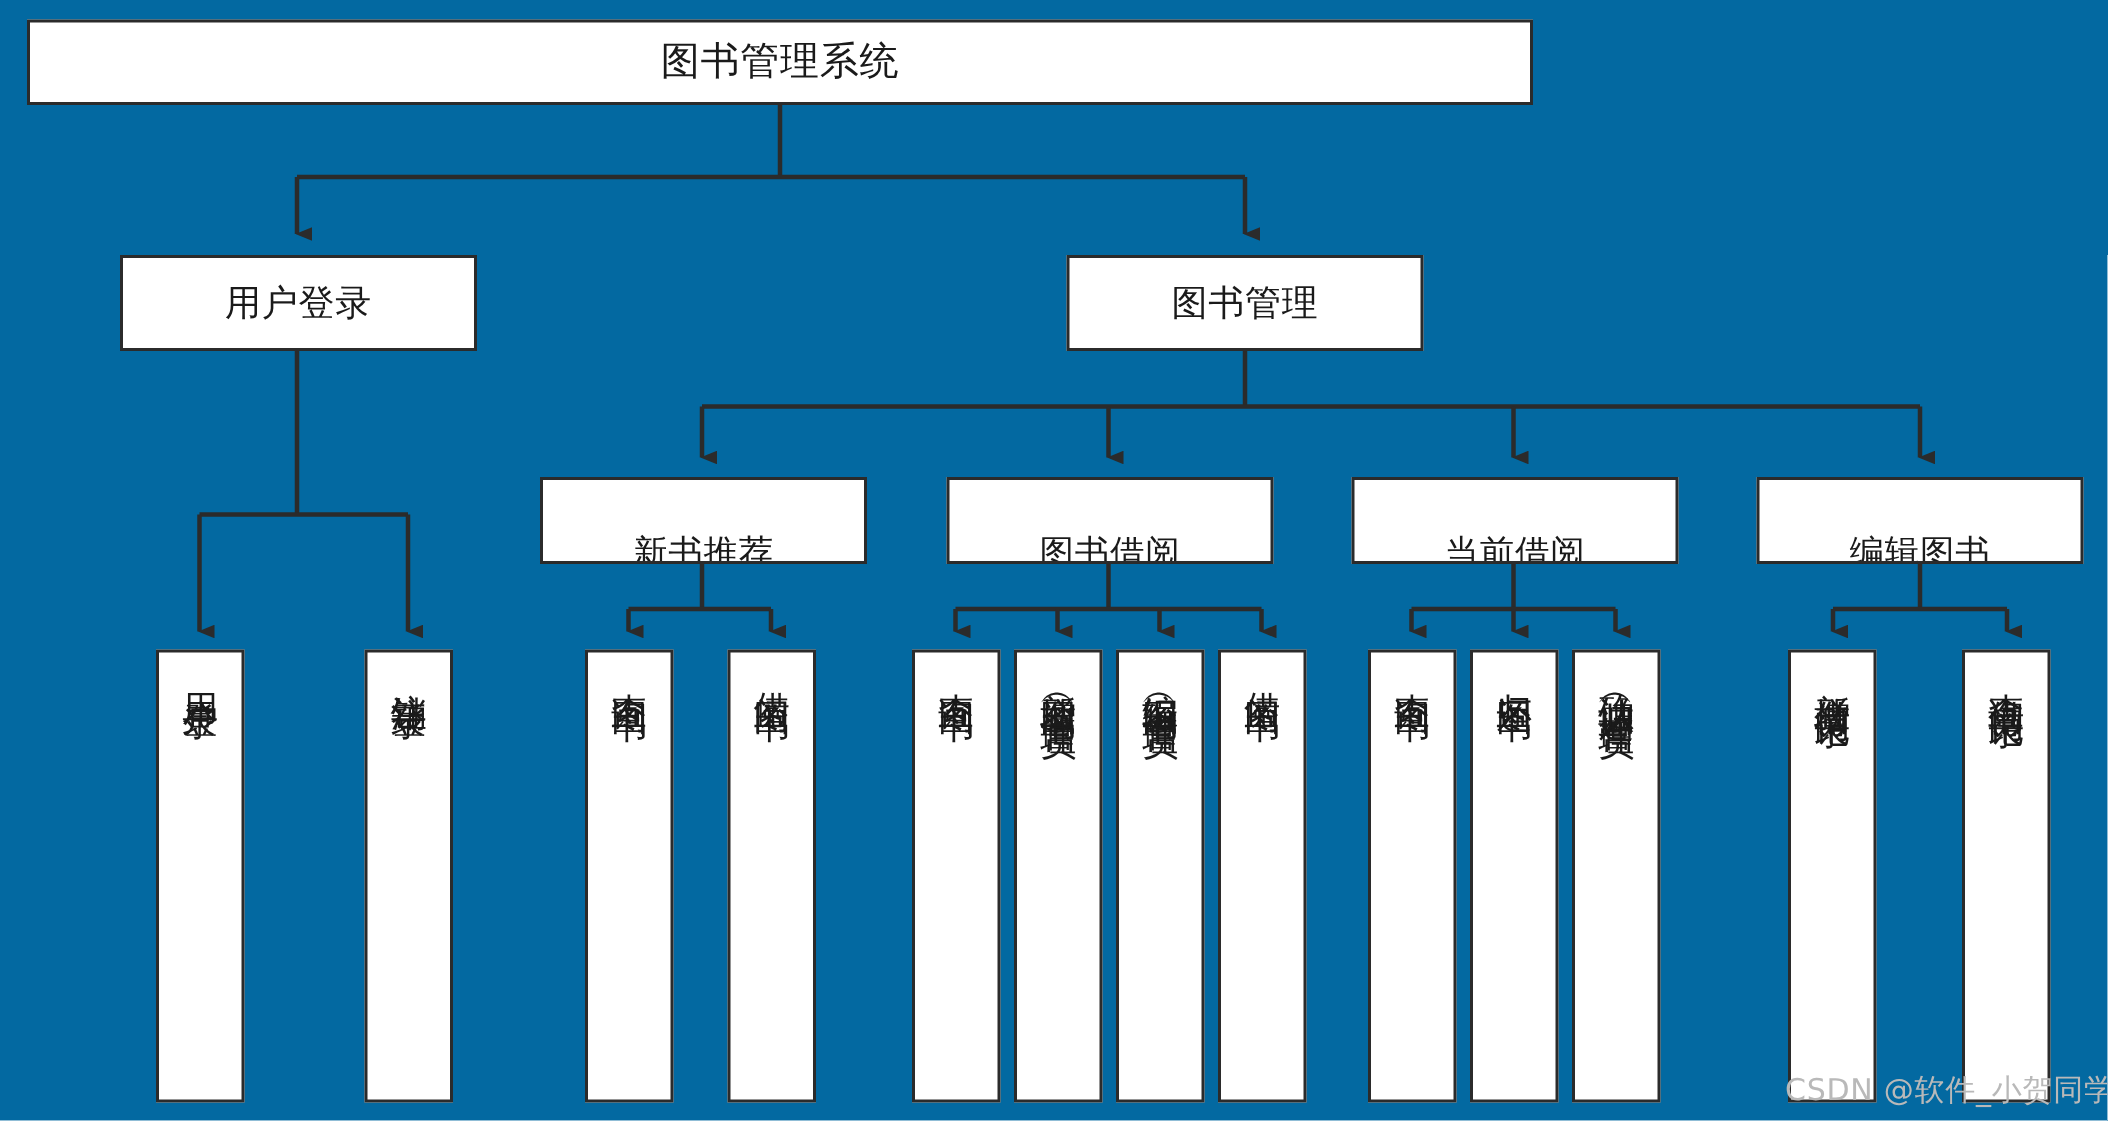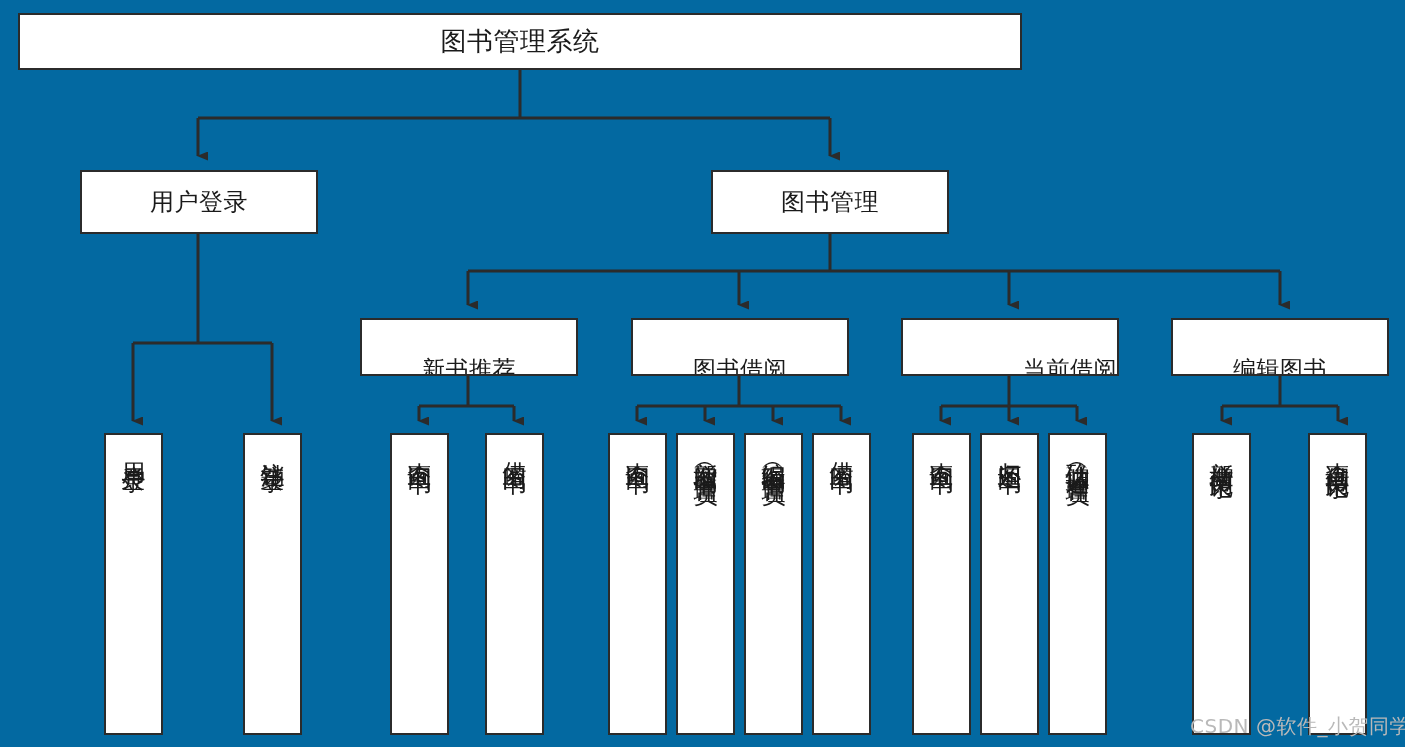--- a/index.html
+++ b/index.html
@@ -143,21 +143,21 @@
   </div>
 
   <div class="node lvl3" style="left:360px; top:318px; width:218px; height:58px;">
     <span class="node-label">新书推荐</span>
   </div>
 
   <div class="node lvl3" style="left:631px; top:318px; width:218px; height:58px;">
     <span class="node-label">图书借阅</span>
   </div>
 
-  <div class="node lvl3" style="left:901px; top:318px; width:218px; height:58px;justify-content:flex-end;">
+  <div class="node lvl3" style="left:901px; top:318px; width:218px; height:58px;">
     <span class="node-label">当前借阅</span>
   </div>
 
   <div class="node lvl3" style="left:1171px; top:318px; width:218px; height:58px;">
     <span class="node-label">编辑图书</span>
   </div>
 
   <div class="node leaf" style="left:104px; top:433px; width:59px; height:302px;">
     <span class="node-label">用户登录</span>
   </div>

